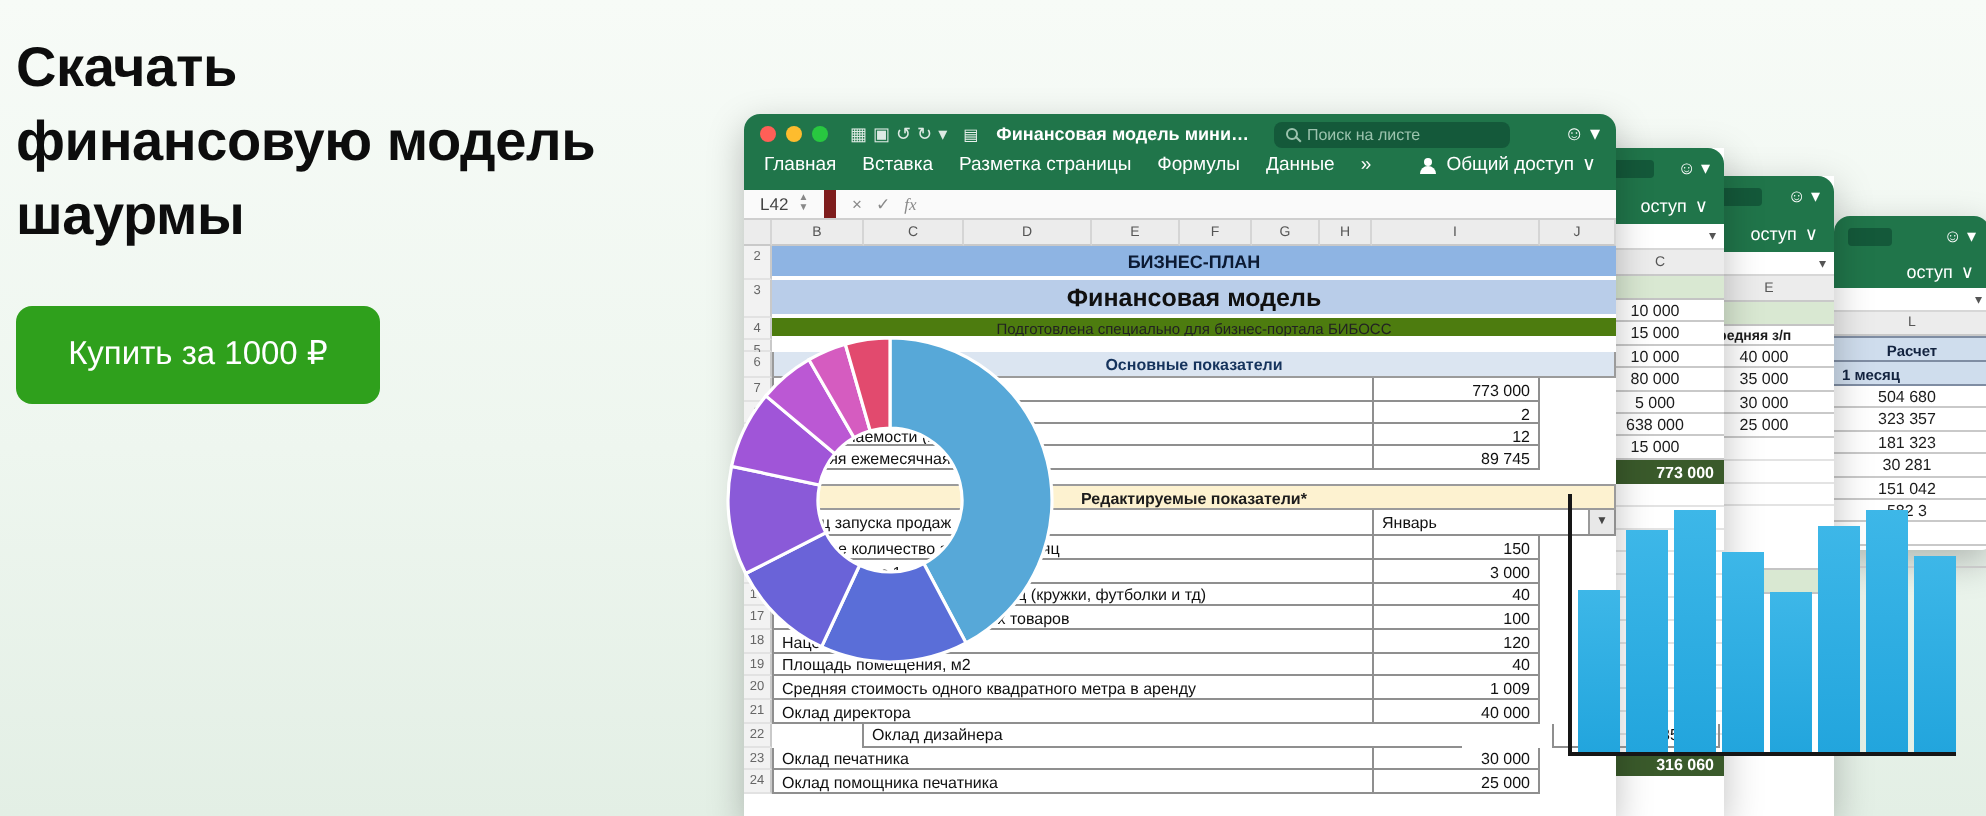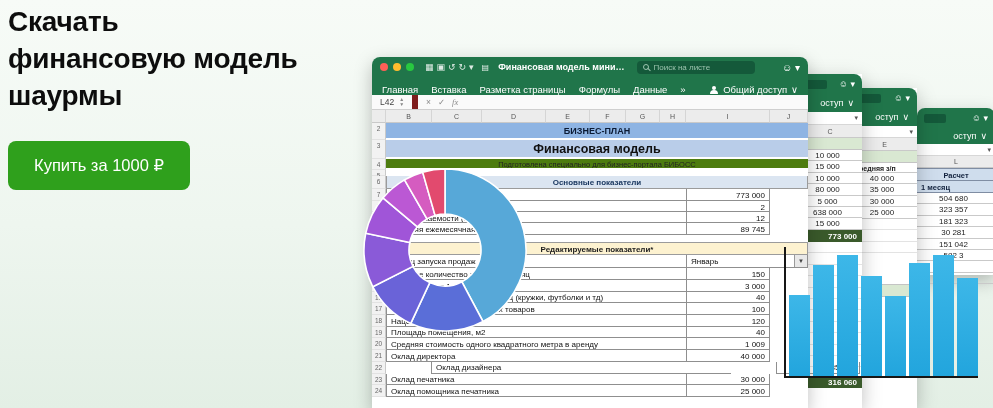--- a/index.html
+++ b/index.html
@@ -1,21 +1,21 @@
 <!DOCTYPE html>
 <html><head>
 <meta charset="utf-8">
 <style>
   * { margin:0; padding:0; box-sizing:border-box; }
   html,body { width:993px; height:408px; overflow:hidden;
     font-family:"Liberation Sans","DejaVu Sans",sans-serif; }
   body { position:relative; background:linear-gradient(180deg,#f7fbf7 0%,#eef6ef 55%,#e3efe5 100%); }
 
   
-  .hero { position:absolute; left:8px; top:4px; width:352px; z-index:20; }
+  .hero { position:absolute; left:8px; top:16px; width:352px; z-index:20; }
   .hero h1 { font-size:28px; font-weight:800; color:#0d0d0d; line-height:1.32; white-space:pre-line; letter-spacing:-.2px; }
   .hero p { margin-top:24px; font-size:17px; color:#181818; line-height:1.62; width:340px; }
   .buy-btn { display:flex; align-items:center; justify-content:center; margin-top:26px;
     width:182px; height:49px; background:#2fa01c; border:none; border-radius:8px;
     color:#fff; font-size:16.5px; font-family:inherit; cursor:pointer; }
 
   
   .win { position:absolute; background:#fff; box-shadow:0 6px 18px rgba(0,0,0,.25); }
   .tbar { background:#20754a; display:flex; align-items:center; }
   .round-top { border-radius:8px 8px 0 0; }
@@ -32,21 +32,21 @@
   #win1 { left:372px; top:57px; width:436px; height:352px; z-index:4; border-radius:8px 8px 0 0; }
   #win1 .tbar { height:20px; padding:0 8px; gap:5px; }
   .tl { width:8px; height:8px; border-radius:50%; }
   .tbar-icons { color:rgba(255,255,255,.85); font-size:9px; letter-spacing:3px; margin-left:6px; }
   .doc-title { color:#fff; font-size:9px; font-weight:bold; white-space:nowrap; margin-left:4px; }
   .doc-ic { color:rgba(255,255,255,.9); font-size:8px; }
   .searchbox { background:#14593a; border-radius:4px; height:13px; display:flex; align-items:center; gap:4px; padding:0 6px; margin-left:8px; color:#9cc3ae; font-size:8px; width:118px; }
   .mag { width:6px; height:6px; border:1px solid #9cc3ae; border-radius:50%; position:relative; flex:none; }
   .mag::after { content:""; position:absolute; width:4px; height:1px; background:#9cc3ae; transform:rotate(45deg); right:-3px; bottom:-1px; }
   .smiley { color:#fff; font-size:10px; margin-left:auto; }
-  .ribbon { height:18px; background:#20754a; display:flex; align-items:flex-end; padding:0 10px; gap:13px; }
+  .ribbon { height:18px; background:#20754a; display:flex; align-items:flex-start; padding:0 10px; gap:13px; }
   .rtab { color:#fff; font-size:9.5px; white-space:nowrap; cursor:pointer; }
   .share { margin-left:auto; display:flex; align-items:center; gap:4px; color:#fff; font-size:9.5px; cursor:pointer; }
   .person { position:relative; width:9px; height:8px; }
   .person::before { content:""; position:absolute; left:2px; top:0; width:4px; height:4px; border-radius:50%; background:#fff; }
   .person::after { content:""; position:absolute; left:0; top:4.5px; width:8px; height:4px; border-radius:4px 4px 0 0; background:#fff; }
   .fbar { height:15px; background:#fafafa; border-bottom:1px solid #cfcfcf; display:flex; align-items:center; font-size:8.5px; color:#444; }
   .cellref { width:46px; padding-left:8px; display:flex; align-items:center; gap:5px; border-right:6px solid #7f1d1d; height:100%; }
   .stepper { font-size:5px; color:#888; line-height:1; }
   .fx { font-style:italic; font-family:"Liberation Serif",serif; }
   .fsyms { display:flex; gap:7px; padding:0 8px; color:#8a8a8a; }

